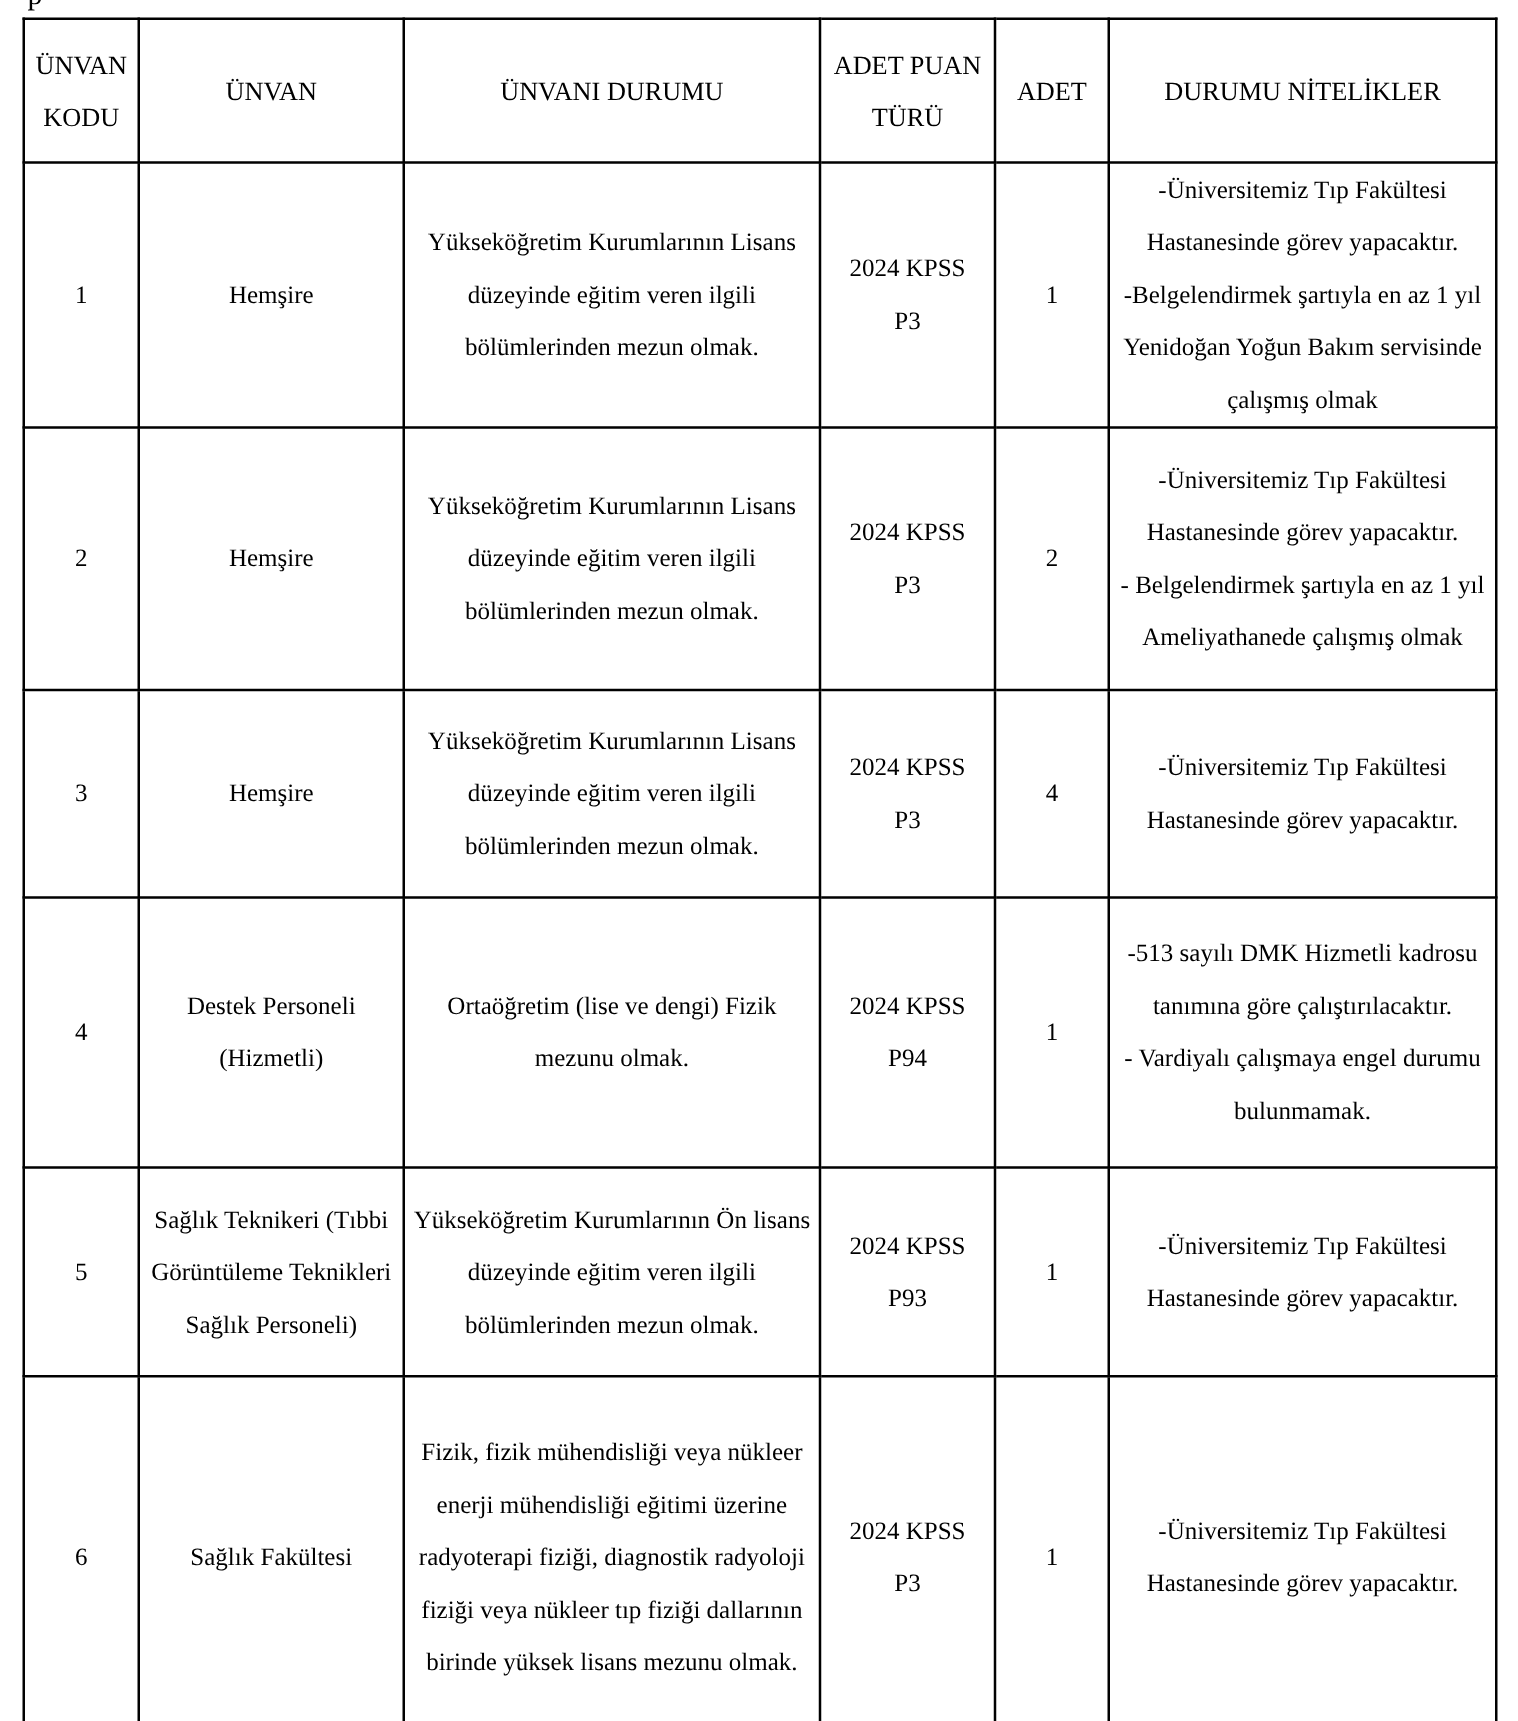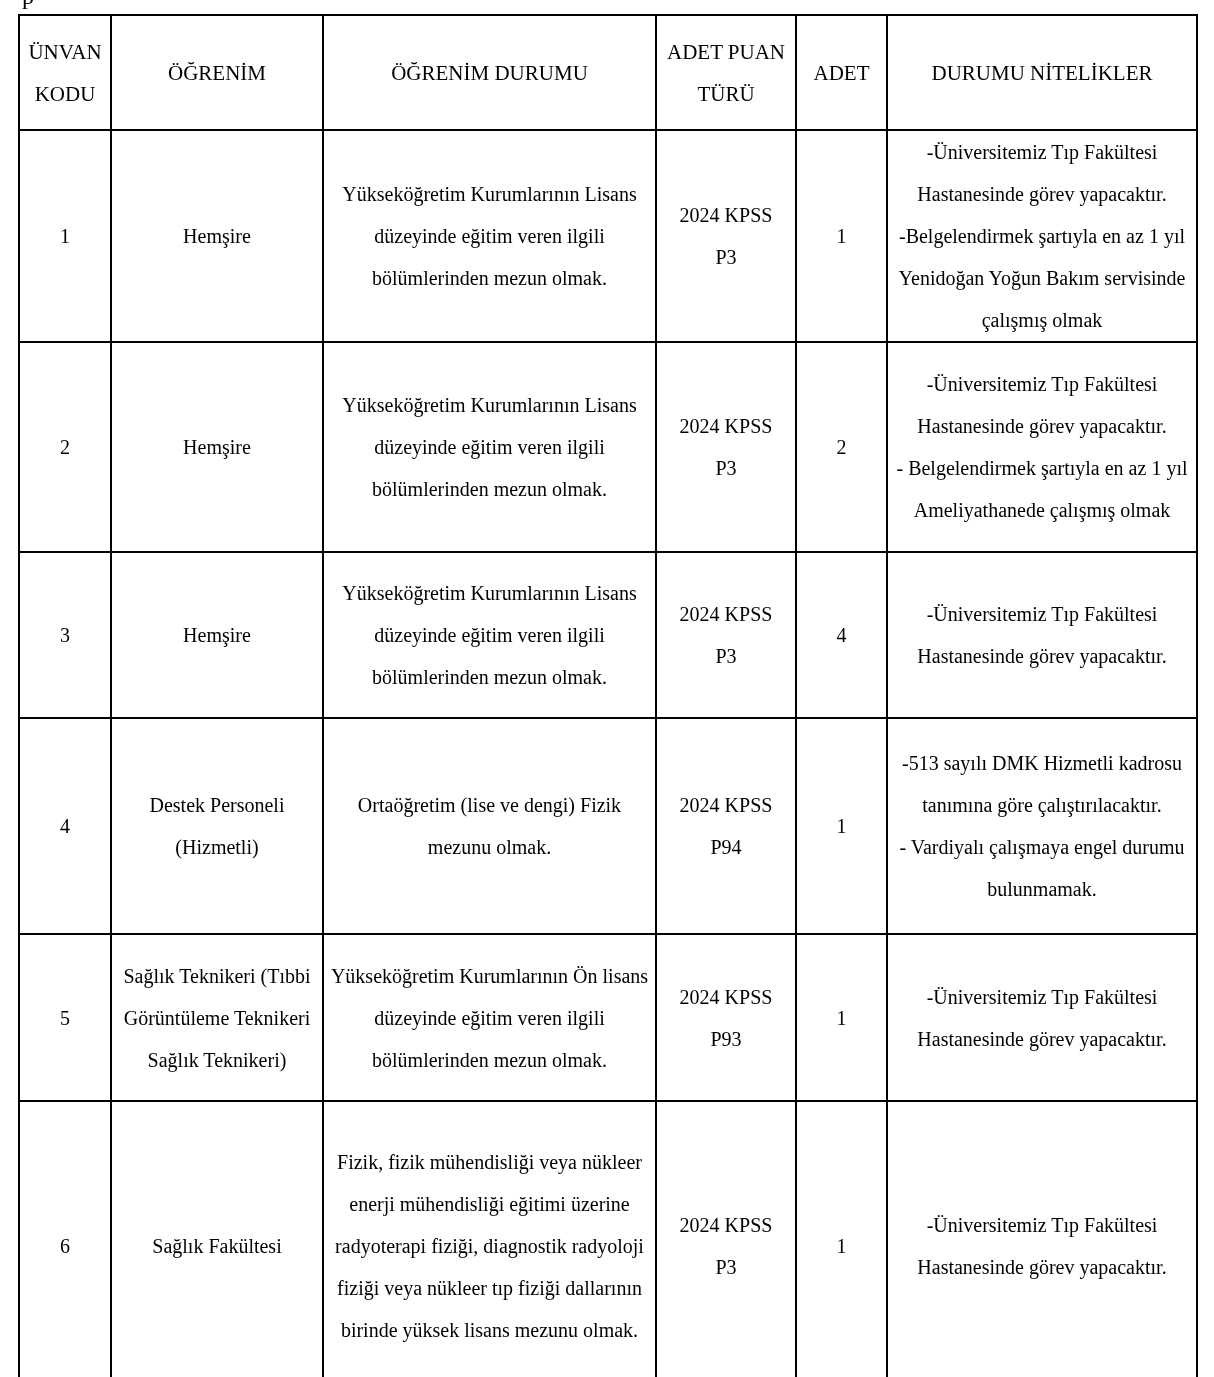--- a/index.html
+++ b/index.html
@@ -90,22 +90,22 @@
       <col style="width:92px">
       <col style="width:212px">
       <col style="width:333px">
       <col style="width:140px">
       <col style="width:91px">
       <col style="width:310px">
     </colgroup>
     <tbody>
       <tr class="hdr">
         <th>ÜNVAN KODU</th>
-        <th>ÖĞRENİM</th>
-        <th>ÖĞRENİM DURUMU</th>
+        <th>ÜNVAN</th>
+        <th>ÜNVANI DURUMU</th>
         <th>ADET PUAN TÜRÜ</th>
         <th>ADET</th>
         <th>DURUMU NİTELİKLER</th>
       </tr>
 
       <tr class="r0">
         <td class="cell-code">1</td>
         <td class="cell-title">Hemşire</td>
         <td class="cell-education lh50">Yükseköğretim Kurumlarının Lisans düzeyinde eğitim veren ilgili bölümlerinden mezun olmak.</td>
         <td class="cell-kpss">2024 KPSS
@@ -142,21 +142,21 @@
         <td class="cell-education">Ortaöğretim (lise ve dengi) Fizik mezunu olmak.</td>
         <td class="cell-kpss">2024 KPSS
 P94</td>
         <td class="cell-count">1</td>
         <td class="cell-qualifications">-513 sayılı DMK Hizmetli kadrosu tanımına göre çalıştırılacaktır.
 - Vardiyalı çalışmaya engel durumu bulunmamak.</td>
       </tr>
 
       <tr class="r4">
         <td class="cell-code">5</td>
-        <td class="cell-title">Sağlık Teknikeri (Tıbbi Görüntüleme Teknikeri Sağlık Teknikeri)</td>
+        <td class="cell-title">Sağlık Teknikeri (Tıbbi Görüntüleme Teknikleri Sağlık Personeli)</td>
         <td class="cell-education">Yükseköğretim Kurumlarının Ön lisans düzeyinde eğitim veren ilgili bölümlerinden mezun olmak.</td>
         <td class="cell-kpss">2024 KPSS
 P93</td>
         <td class="cell-count">1</td>
         <td class="cell-qualifications">-Üniversitemiz Tıp Fakültesi Hastanesinde görev yapacaktır.</td>
       </tr>
 
       <tr class="r5">
         <td class="cell-code">6</td>
         <td class="cell-title">Sağlık Fakültesi</td>

